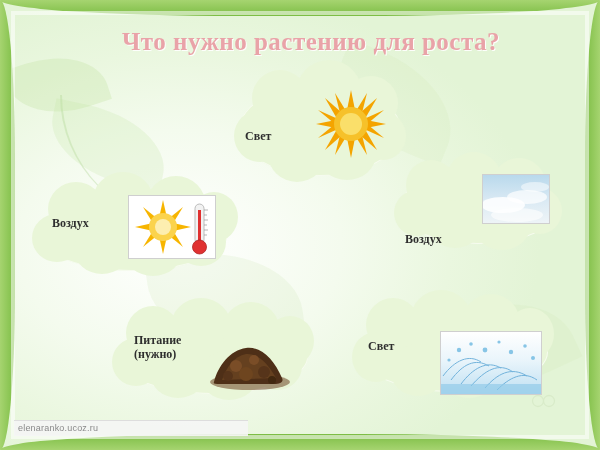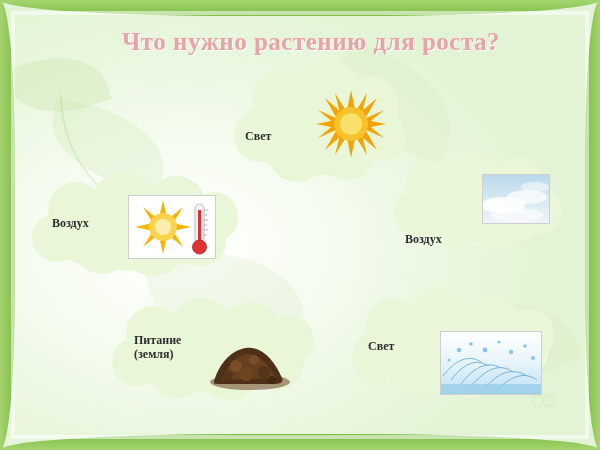--- a/index.html
+++ b/index.html
@@ -296,21 +296,21 @@
       <path d="M16 50 C20 38 28 26 40 24 C52 23 62 34 70 48 Z" fill="#65401f"></path>
       <circle cx="30" cy="36" r="6" fill="#7a4d27"></circle>
       <circle cx="48" cy="30" r="5" fill="#7a4d27"></circle>
       <circle cx="58" cy="42" r="6" fill="#56341a"></circle>
       <circle cx="22" cy="46" r="5" fill="#56341a"></circle>
       <circle cx="40" cy="44" r="7" fill="#6e451f"></circle>
       <circle cx="66" cy="50" r="4" fill="#42280f"></circle>
     </svg>
 
     <div class="cloud-label" style="left:134px; top:334px; width:80px; text-align:left;">Питание
-(земля)</div>
+(нужно)</div>
   </div>
 
   <div>
     <div class="cloud" style="left:358px; top:312px; width:190px; height:80px;"></div>
     <span class="bump" style="left:366px; top:298px; width:54px; height:54px;"></span>
     <span class="bump" style="left:410px; top:290px; width:62px; height:62px;"></span>
     <span class="bump" style="left:462px; top:294px; width:58px; height:58px;"></span>
     <span class="bump" style="left:506px; top:308px; width:48px; height:52px;"></span>
     <span class="bump" style="left:352px; top:332px; width:48px; height:50px;"></span>
     <span class="bump" style="left:390px; top:344px; width:56px; height:52px;"></span>
@@ -358,14 +358,15 @@
   </svg>
 
   <div id="title">Что нужно растению для роста?</div>
 
   <div class="frame-edge frame-top"></div>
   <div class="frame-edge frame-bottom"></div>
   <div class="frame-edge frame-left"></div>
   <div class="frame-edge frame-right"></div>
   <div class="frame-inner-white"></div>
 
+  <div id="footer">elenaranko.ucoz.ru</div>
 
 </div>
 
 </body></html>

